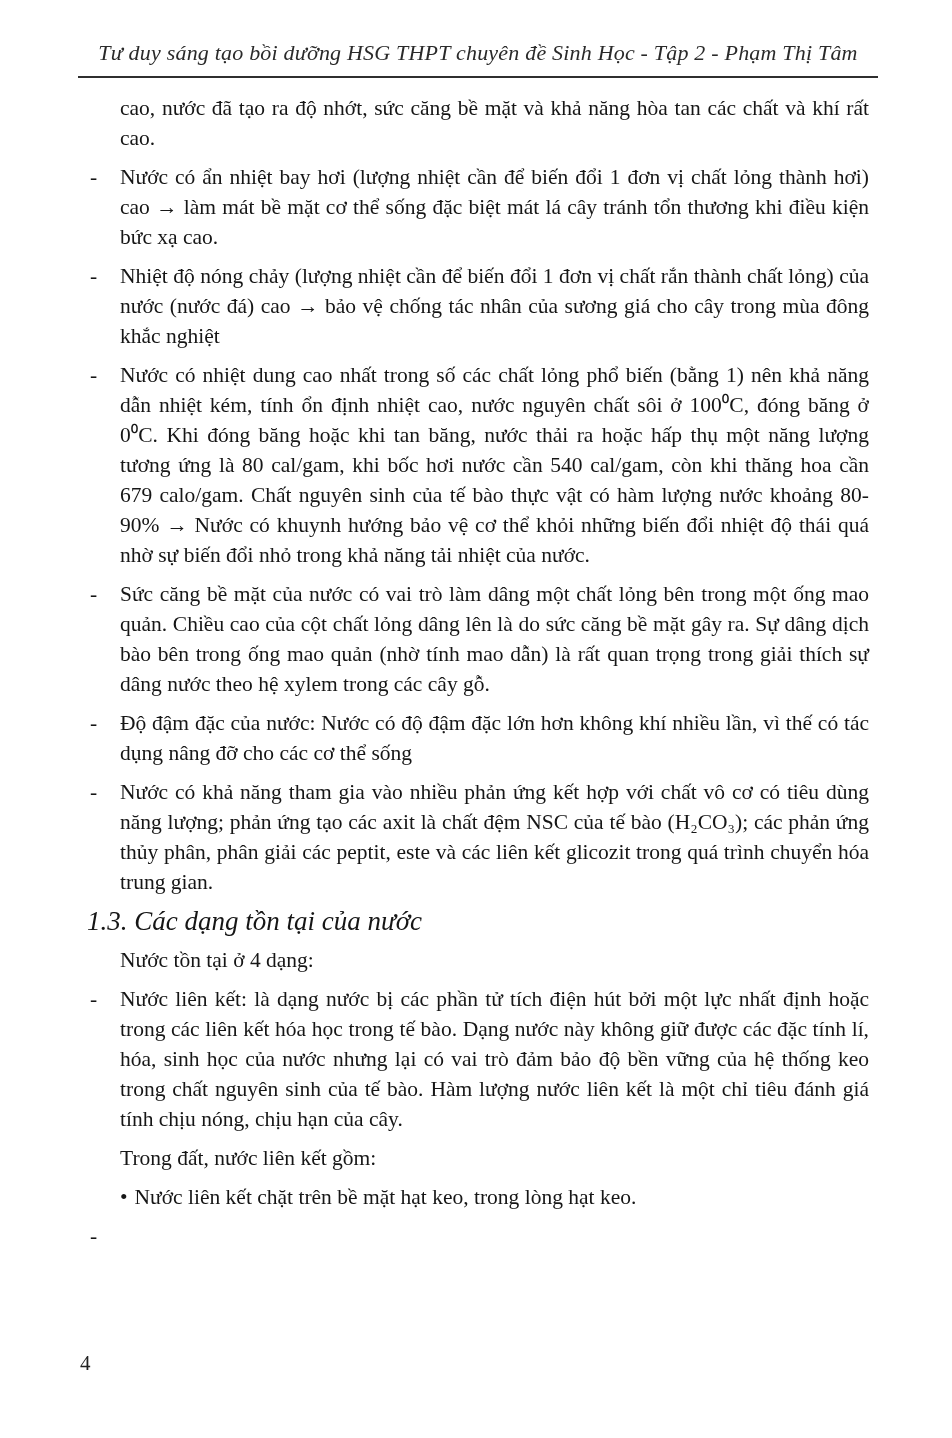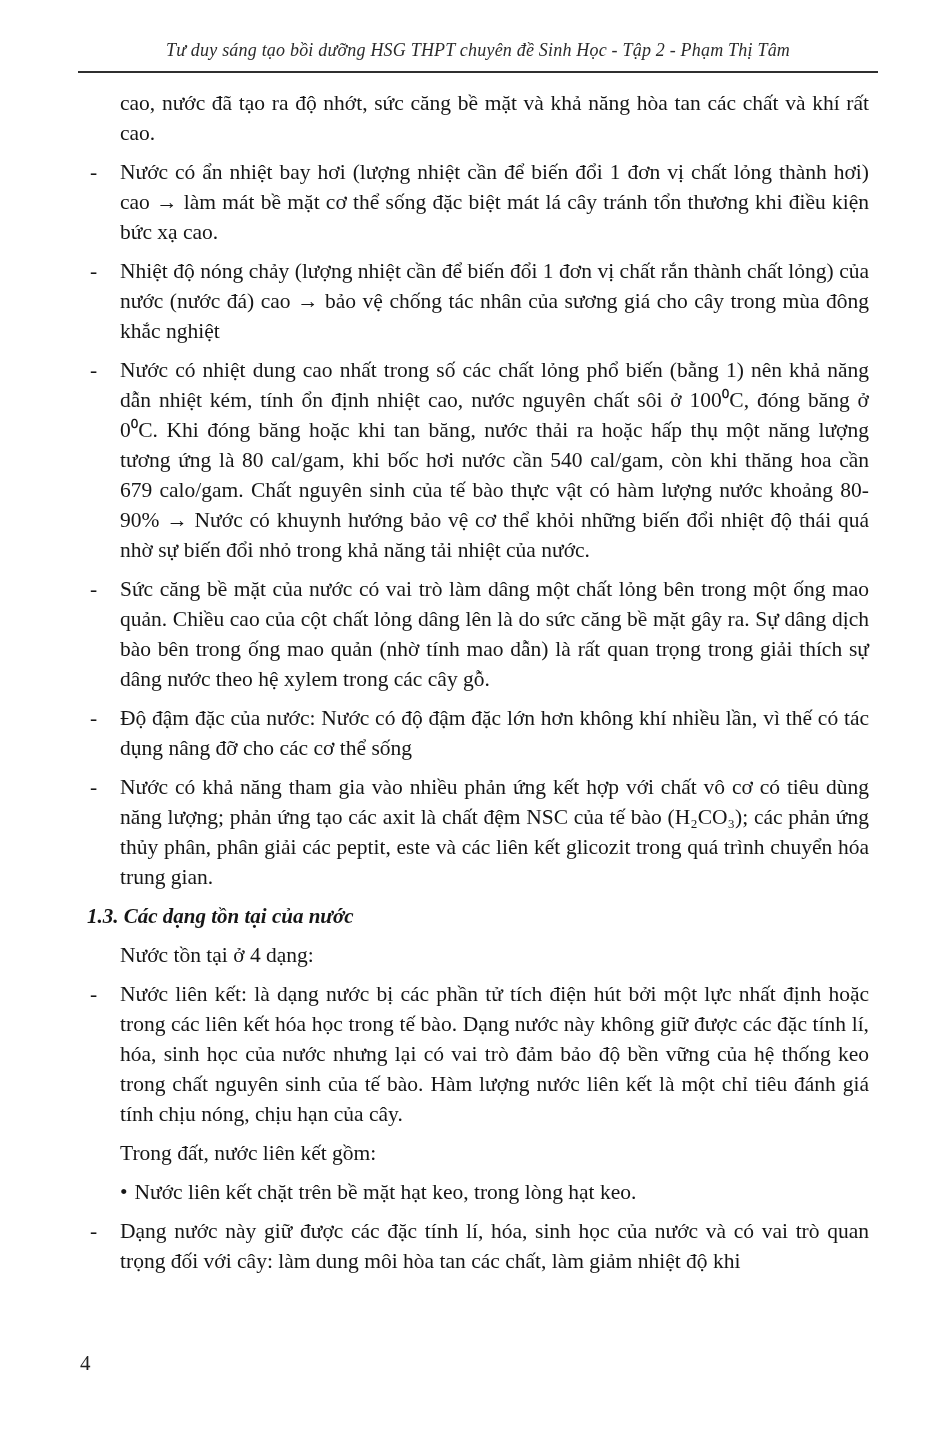--- a/index.html
+++ b/index.html
@@ -15,21 +15,21 @@
   .page {
     position: relative;
     width: 952px;
     height: 1438px;
     padding: 40px 74px 0 78px;
     background: #ffffff;
   }
   .running-header {
     text-align: center;
     font-style: italic;
-    font-size: 18px;
+    font-size: 22px;
     letter-spacing: 0.2px;
     color: #2a2a2a;
     padding-bottom: 10px;
     border-bottom: 2px solid #2f2f2f;
     margin-bottom: 15px;
     white-space: nowrap;
   }
   .body-text {
     font-size: 21.5px;
     line-height: 30px;
@@ -40,23 +40,23 @@
     padding-left: 33px;
     margin: 9px;
   }
   .block .marker-abs {
     position: absolute;
     left: 3px;
     top: 0;
   }
   .block.heading {
     padding-left: 0;
-    font-weight: bold;
+    font-weight: normal;
     font-style: italic;
-    font-size: 21px;
+    font-size: 27px;
     line-height: 30px;
   }
   .bullet-inline {
     margin-right: 7px;
   }
   .page-number {
     position: absolute;
     left: 80px;
     bottom: 62px;
     font-size: 21px;
@@ -123,21 +123,18 @@
 
     <div class="block bullet">
       <span class="bullet-inline">•</span><span>Nước liên kết chặt trên bề mặt hạt keo, trong lòng hạt keo.</span>
     </div>
 
 
     <div class="block dash">
       <span class="marker-abs">-</span>
     </div>
 
-    <div class="block plain">
-      <span>Dạng nước này giữ được các đặc tính lí, hóa, sinh học của nước và có vai trò quan trọng đối với cây: làm dung môi hòa tan các chất, làm giảm nhiệt độ khi</span>
-    </div>
 
   </div>
 
   <div class="page-number">4</div>
 
 </div>
 
 </body></html>

